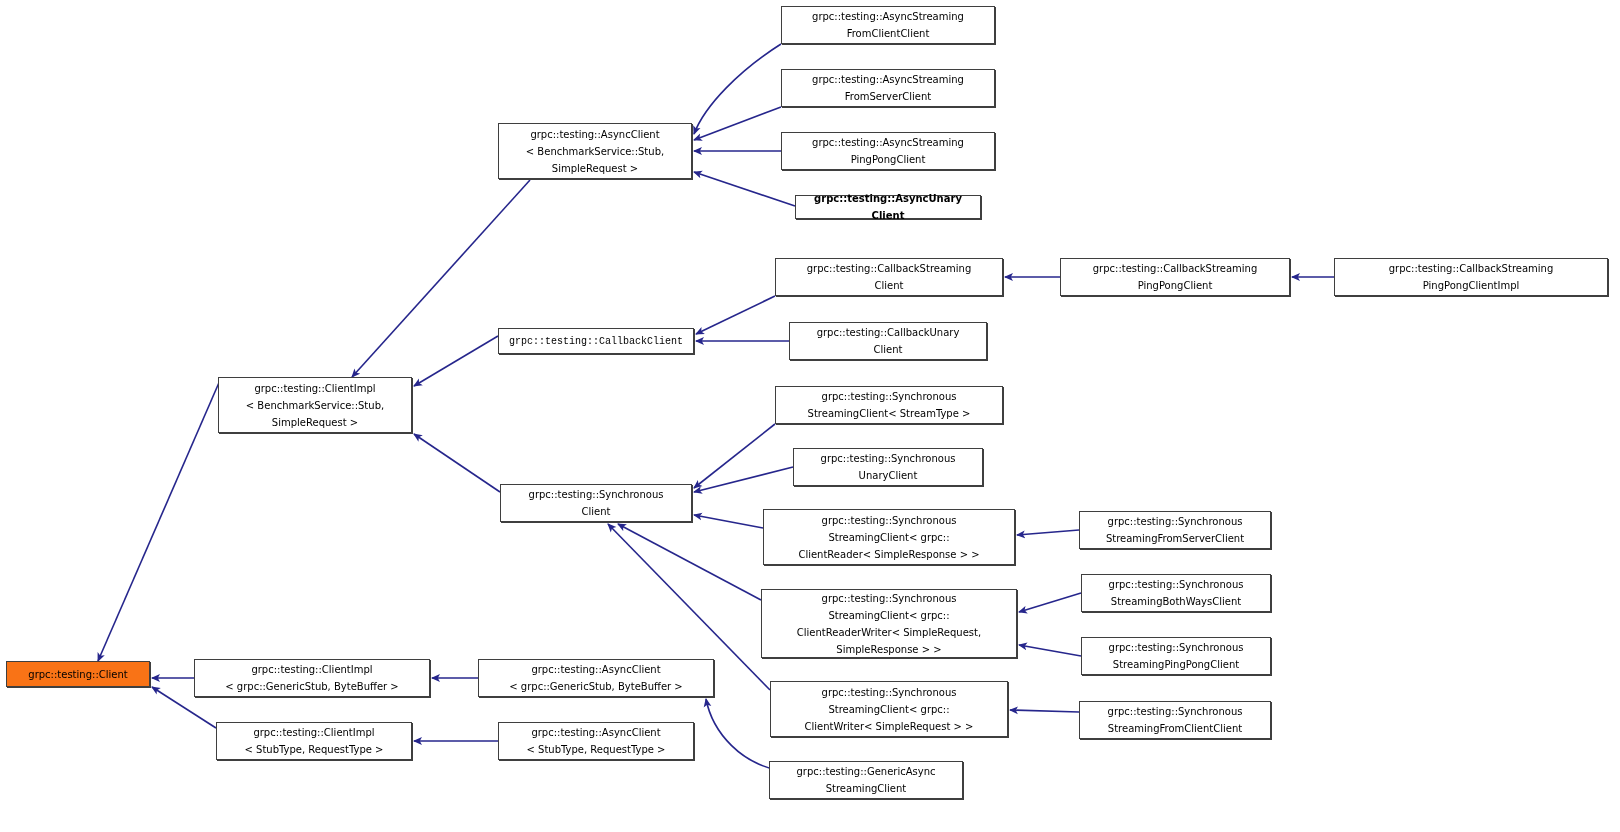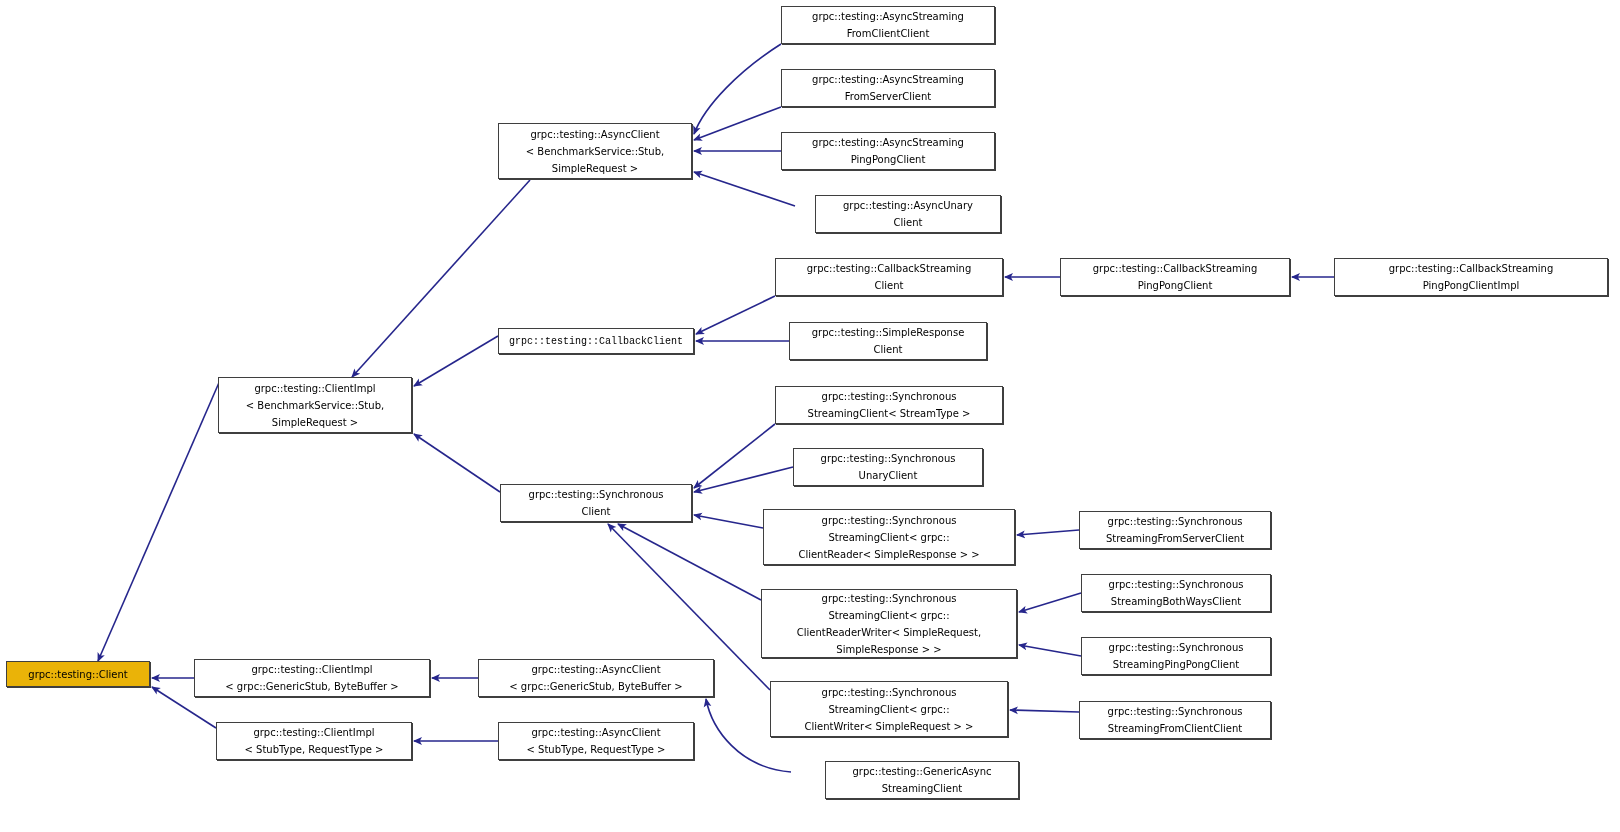--- a/index.html
+++ b/index.html
@@ -35,21 +35,21 @@
     text-align: center;
     display: flex;
     align-items: center;
     justify-content: center;
     padding: 1px 4px;
     white-space: pre;
     z-index: 2;
     box-shadow: 1px 1px 0 0 #3f3f3f;
   }
   .node.root {
-    background: #eab308;
+    background: #f97316;
   }
   .node .lbl {
     display: block;
     width: 100%;
   }
 </style>
 </head>
 <body>
 
 <div id="canvas">
@@ -106,45 +106,45 @@
 SimpleRequest &gt;</span></div>
       <div class="node" style="left: 498px; top: 328px; width: 196px; height: 26px; font-family: Liberation Mono, monospace;"><span class="lbl">grpc::testing::CallbackClient</span></div>
       <div class="node" style="left: 500px; top: 484px; width: 192px; height: 38px;"><span class="lbl">grpc::testing::Synchronous
 Client</span></div>
       <div class="node" style="left: 781px; top: 6px; width: 214px; height: 38px;"><span class="lbl">grpc::testing::AsyncStreaming
 FromClientClient</span></div>
       <div class="node" style="left: 781px; top: 69px; width: 214px; height: 38px;"><span class="lbl">grpc::testing::AsyncStreaming
 FromServerClient</span></div>
       <div class="node" style="left: 781px; top: 132px; width: 214px; height: 38px;"><span class="lbl">grpc::testing::AsyncStreaming
 PingPongClient</span></div>
-      <div class="node" style="left: 815px; top: 195px; width: 186px; height: 38px;"><span class="lbl">grpc::testing::AsyncUnary
+      <div class="node" style="left: 795px; top: 195px; width: 186px; height: 24px; font-weight: bold;"><span class="lbl">grpc::testing::AsyncUnary
 Client</span></div>
       <div class="node" style="left: 775px; top: 258px; width: 228px; height: 38px;"><span class="lbl">grpc::testing::CallbackStreaming
 Client</span></div>
-      <div class="node" style="left: 789px; top: 322px; width: 198px; height: 38px;"><span class="lbl">grpc::testing::SimpleResponse
+      <div class="node" style="left: 789px; top: 322px; width: 198px; height: 38px;"><span class="lbl">grpc::testing::CallbackUnary
 Client</span></div>
       <div class="node" style="left: 1060px; top: 258px; width: 230px; height: 38px;"><span class="lbl">grpc::testing::CallbackStreaming
 PingPongClient</span></div>
       <div class="node" style="left: 1334px; top: 258px; width: 274px; height: 38px;"><span class="lbl">grpc::testing::CallbackStreaming
 PingPongClientImpl</span></div>
       <div class="node" style="left: 775px; top: 386px; width: 228px; height: 38px;"><span class="lbl">grpc::testing::Synchronous
 StreamingClient&lt; StreamType &gt;</span></div>
       <div class="node" style="left: 793px; top: 448px; width: 190px; height: 38px;"><span class="lbl">grpc::testing::Synchronous
 UnaryClient</span></div>
       <div class="node" style="left: 763px; top: 509px; width: 252px; height: 56px;"><span class="lbl">grpc::testing::Synchronous
 StreamingClient&lt; grpc::
 ClientReader&lt; SimpleResponse &gt; &gt;</span></div>
       <div class="node" style="left: 761px; top: 589px; width: 256px; height: 69px;"><span class="lbl">grpc::testing::Synchronous
 StreamingClient&lt; grpc::
 ClientReaderWriter&lt; SimpleRequest,
 SimpleResponse &gt; &gt;</span></div>
       <div class="node" style="left: 770px; top: 681px; width: 238px; height: 56px;"><span class="lbl">grpc::testing::Synchronous
 StreamingClient&lt; grpc::
 ClientWriter&lt; SimpleRequest &gt; &gt;</span></div>
-      <div class="node" style="left: 825px; top: 761px; width: 194px; height: 38px;"><span class="lbl">grpc::testing::GenericAsync
+      <div class="node" style="left: 769px; top: 761px; width: 194px; height: 38px;"><span class="lbl">grpc::testing::GenericAsync
 StreamingClient</span></div>
       <div class="node" style="left: 1079px; top: 511px; width: 192px; height: 38px;"><span class="lbl">grpc::testing::Synchronous
 StreamingFromServerClient</span></div>
       <div class="node" style="left: 1081px; top: 574px; width: 190px; height: 38px;"><span class="lbl">grpc::testing::Synchronous
 StreamingBothWaysClient</span></div>
       <div class="node" style="left: 1081px; top: 637px; width: 190px; height: 38px;"><span class="lbl">grpc::testing::Synchronous
 StreamingPingPongClient</span></div>
       <div class="node" style="left: 1079px; top: 701px; width: 192px; height: 38px;"><span class="lbl">grpc::testing::Synchronous
 StreamingFromClientClient</span></div>
     </div>

